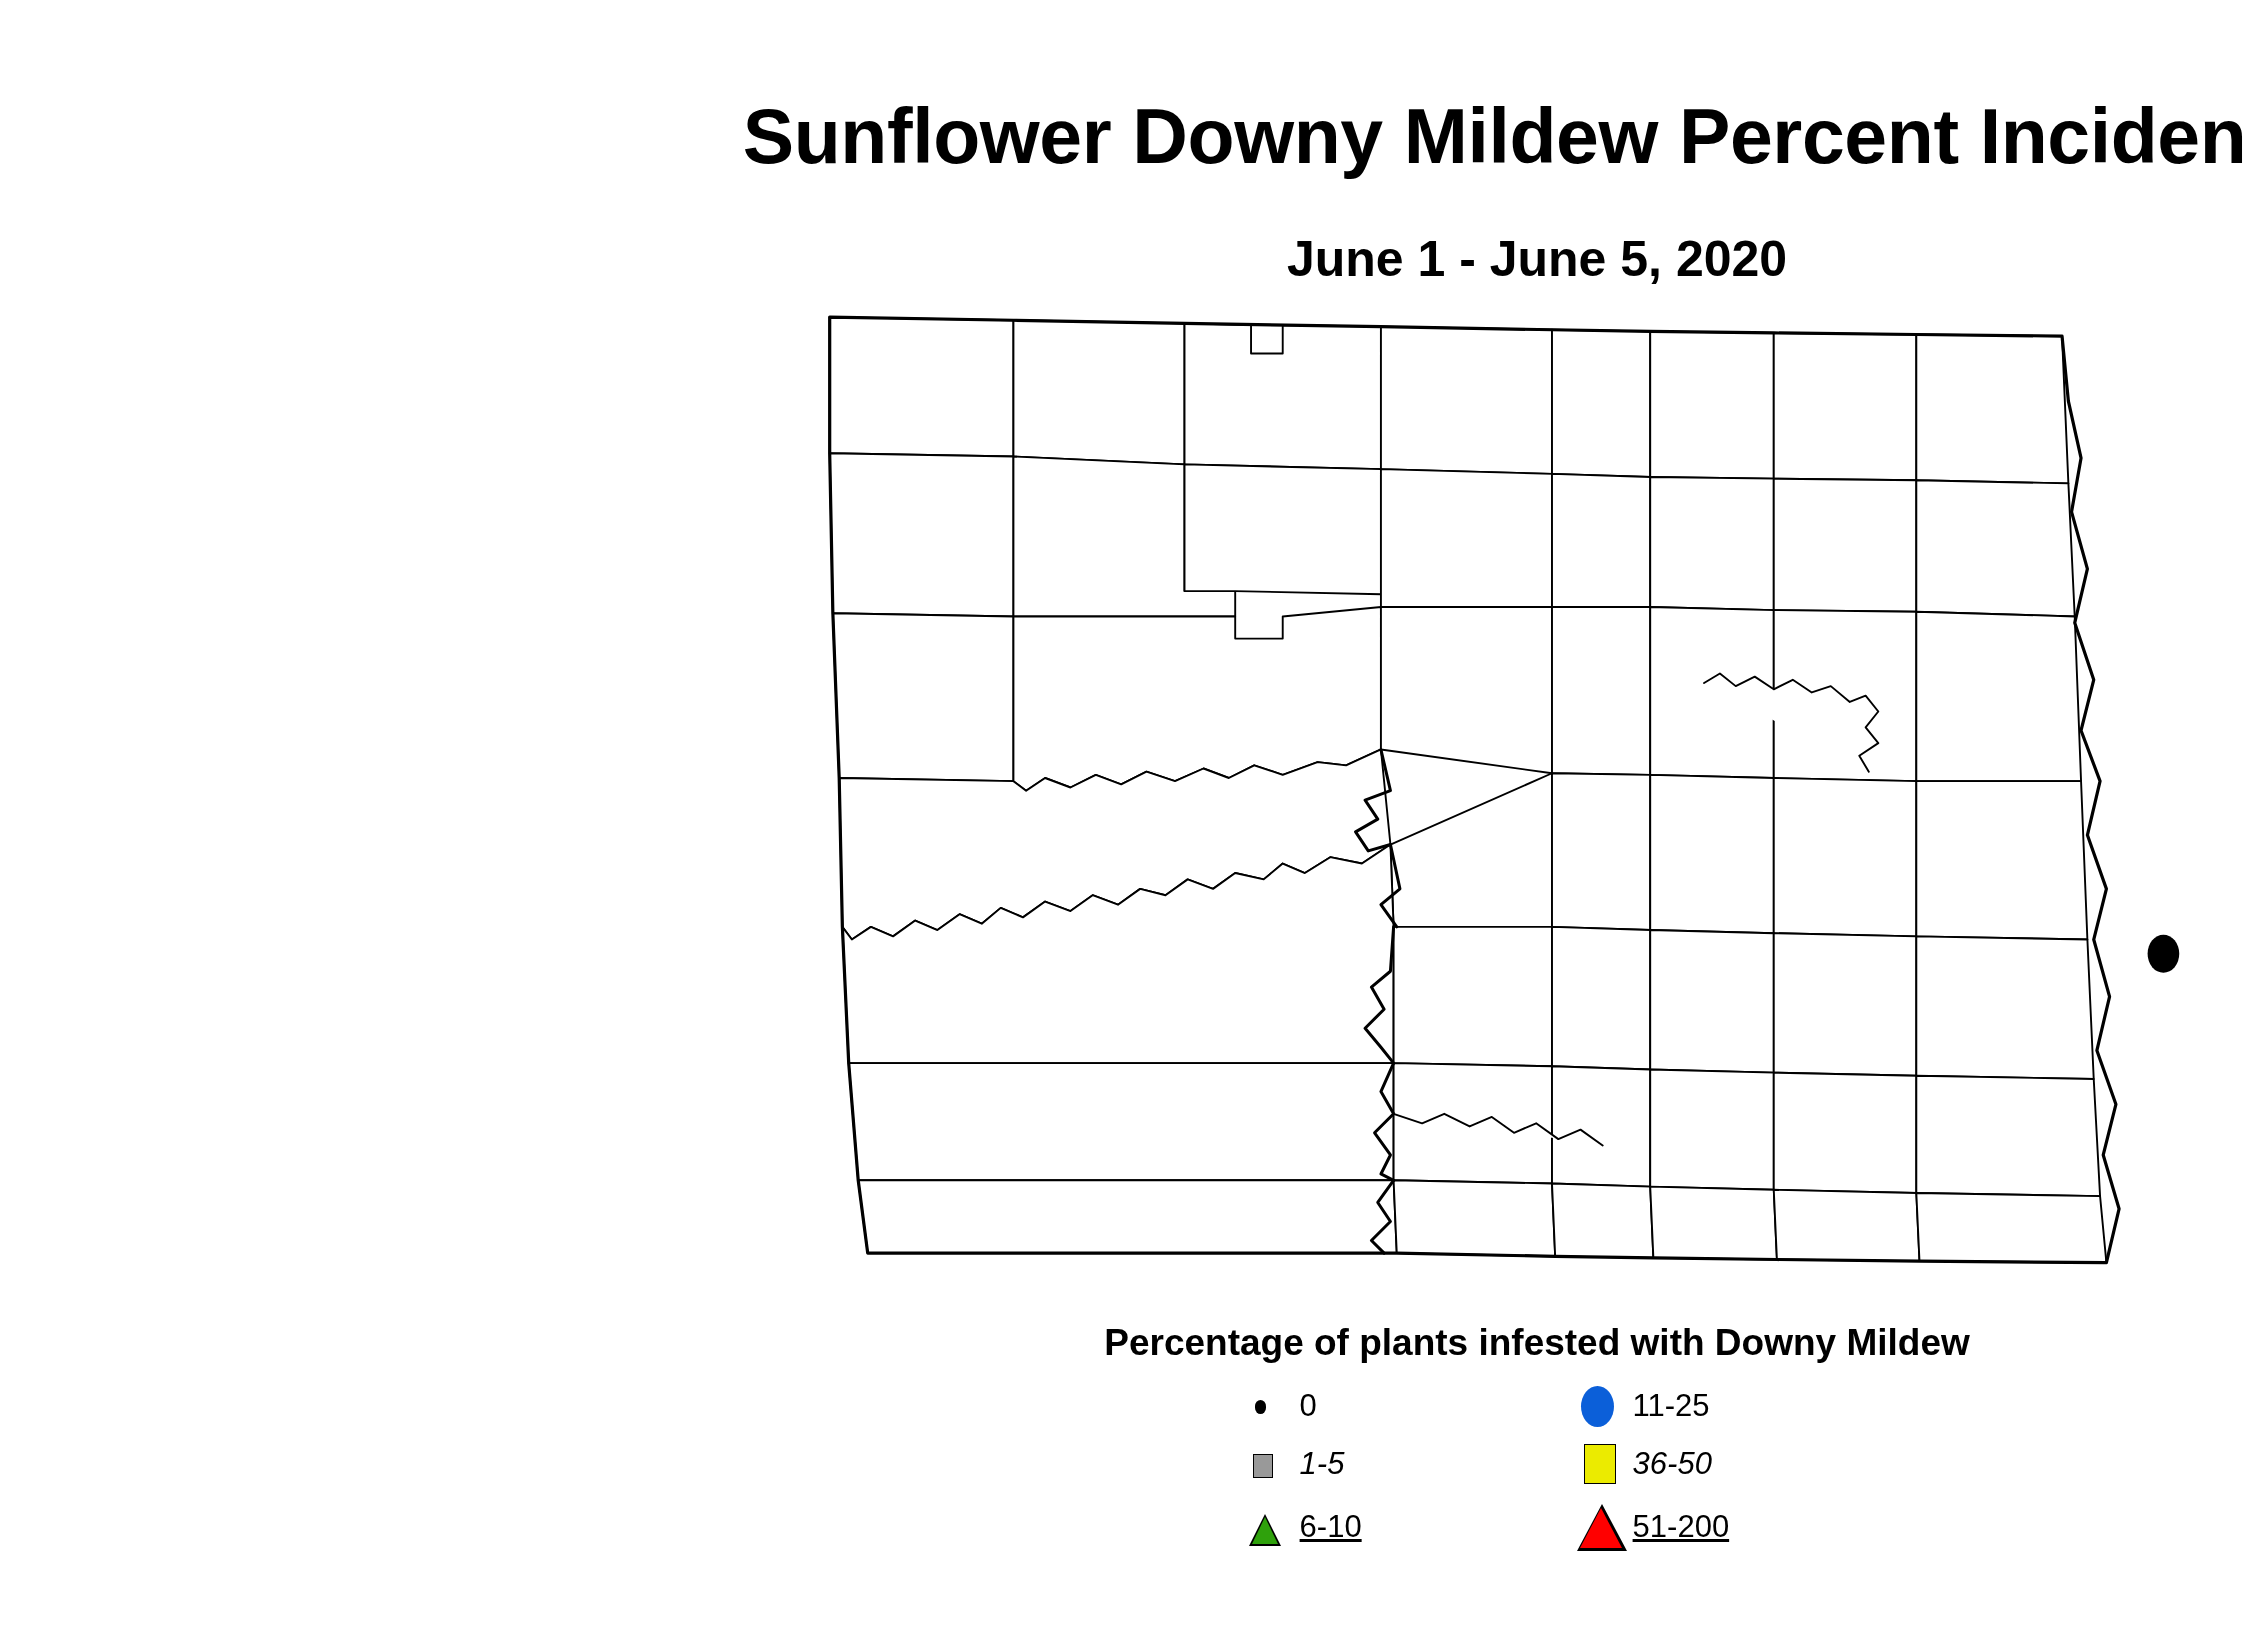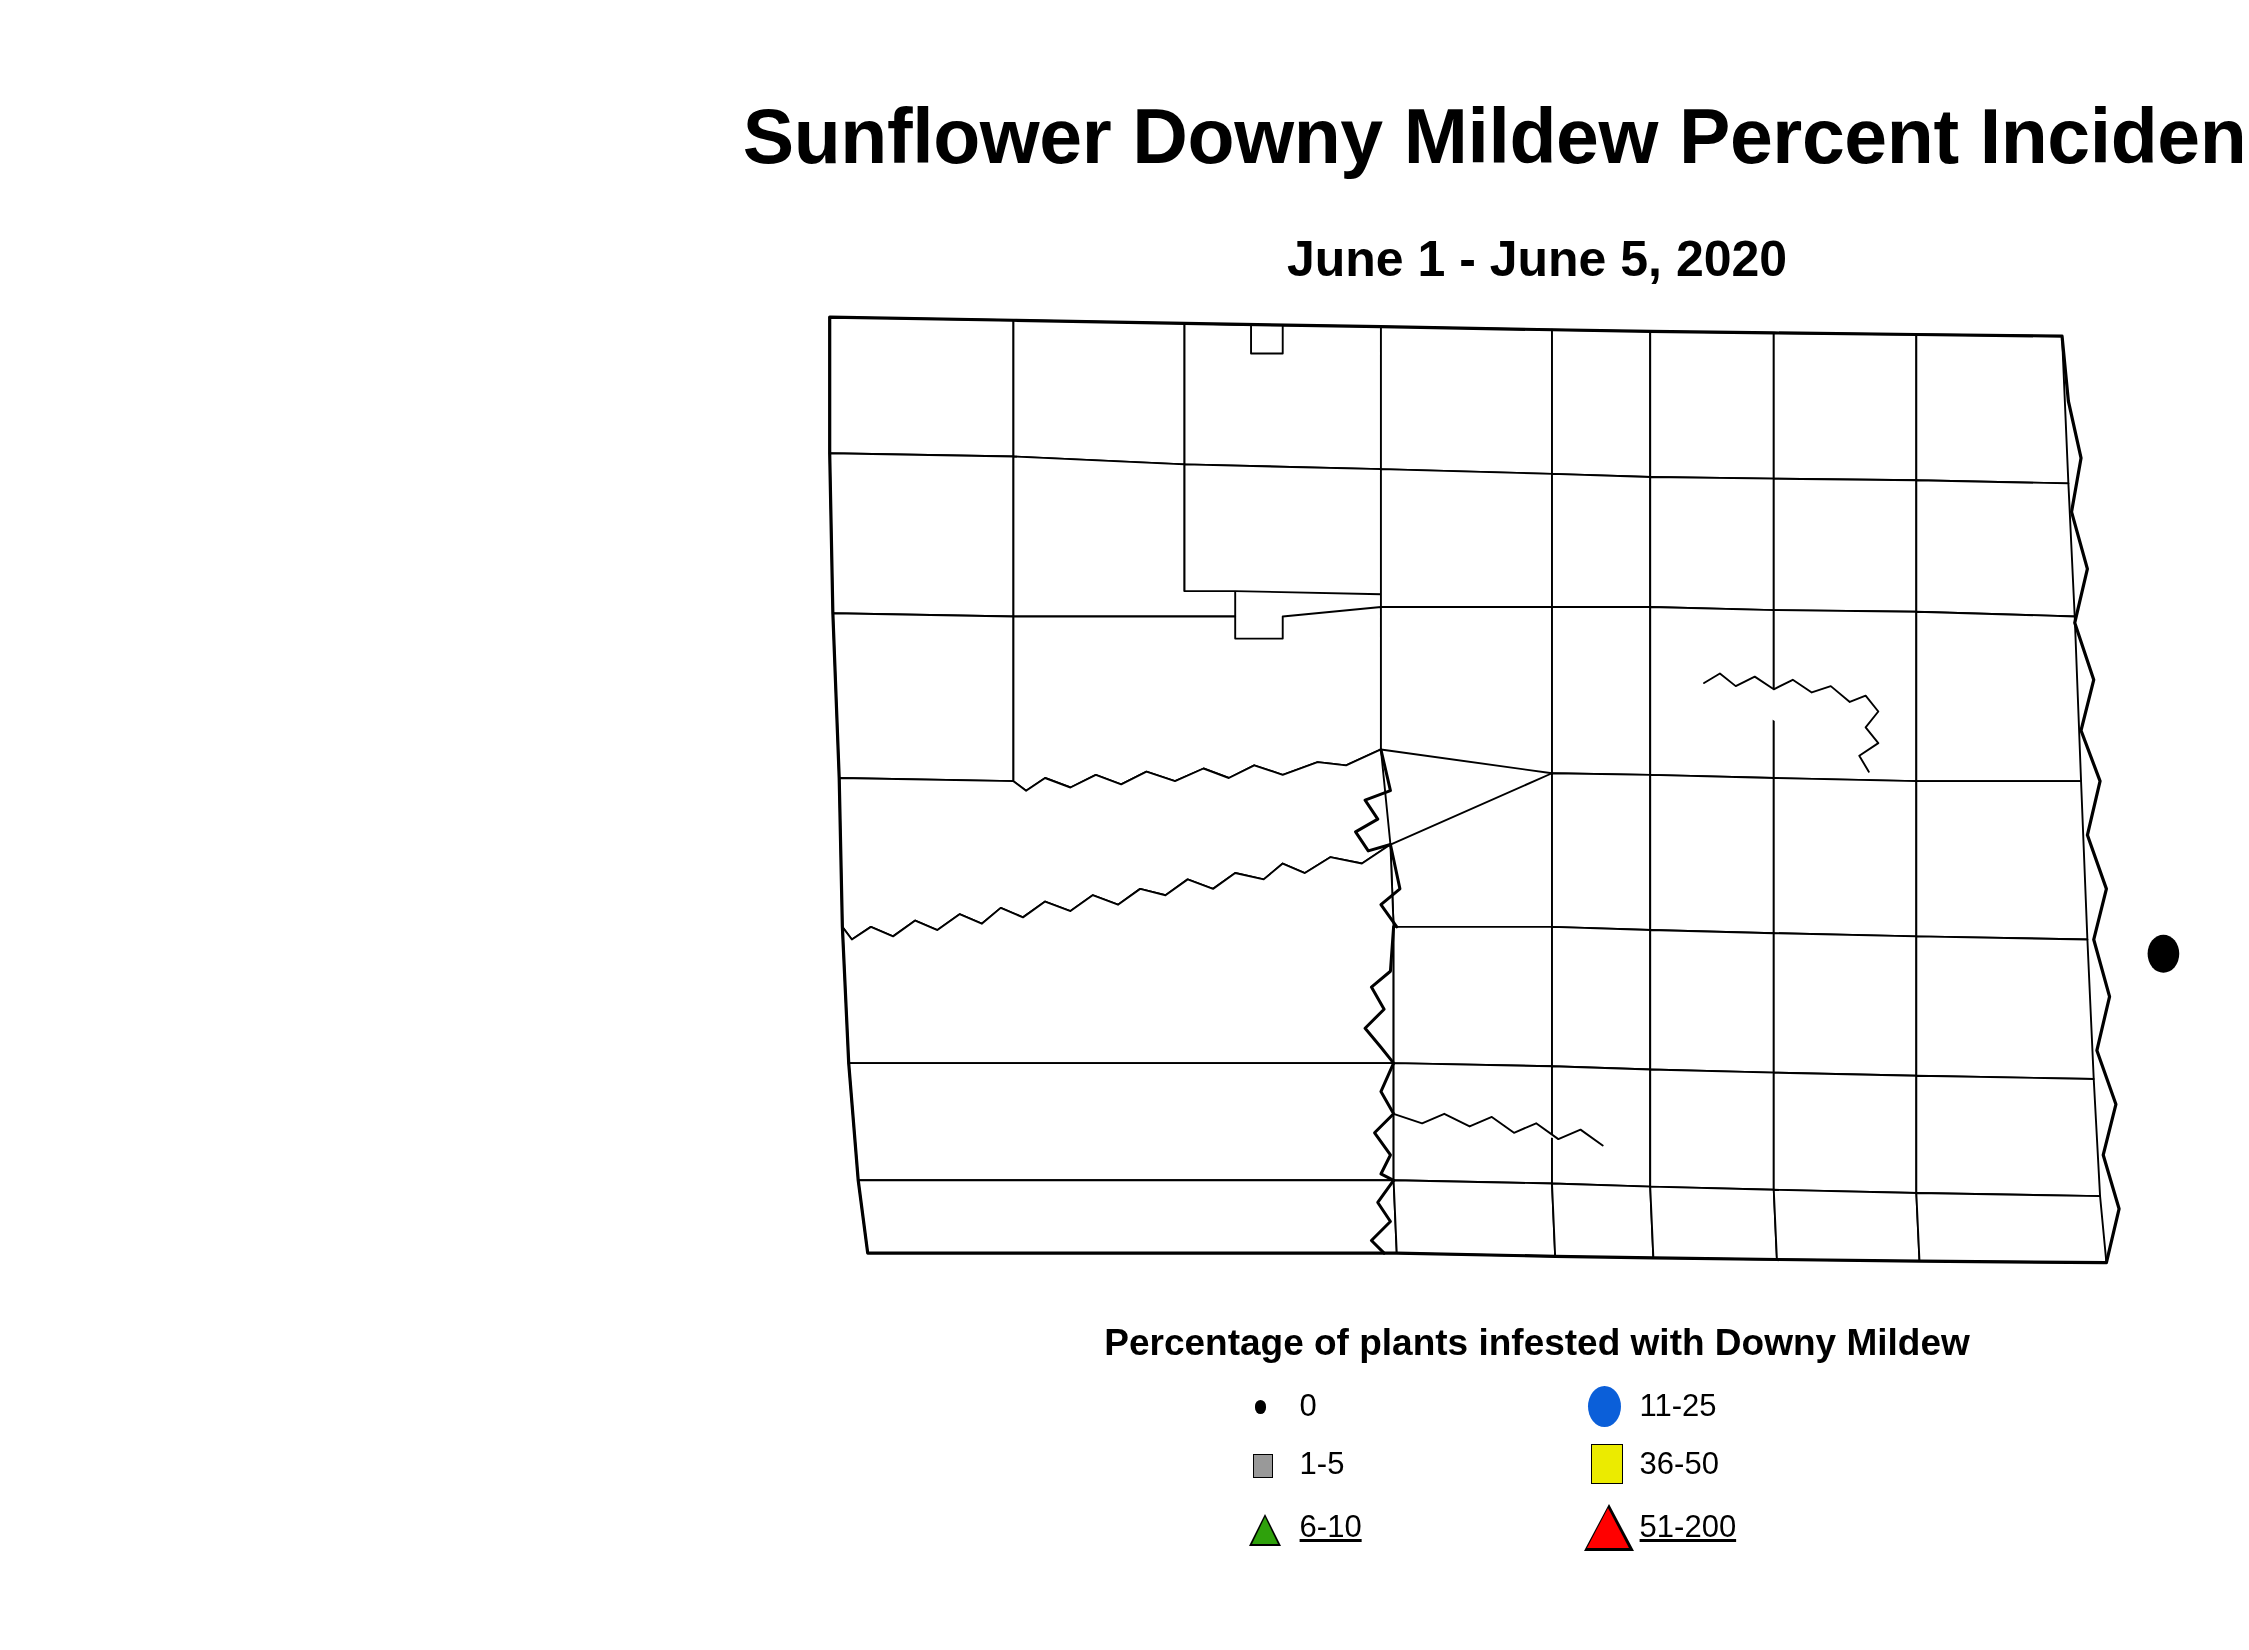--- a/index.html
+++ b/index.html
@@ -92,31 +92,31 @@
     width: 630px;
     height: 225px;
   }
   .legend-col {
     position: absolute;
     top: 0;
     width: 252px;
     height: 100%;
   }
   .legend-col.left  { left: 0px; }
-  .legend-col.right { left: 340px; }
+  .legend-col.right { left: 333px; }
   .legend-row {
     position: absolute;
     left: 0;
     width: 100%;
     height: 49px;
     display: flex;
     align-items: center;
   }
   .legend-row.r0 { top: 0px; }
-  .legend-row.r1 { top: 58px; }
+  .legend-row.r1 { top: 58px; font-style: italic; }
   .legend-row.r2 { top: 121px; text-decoration: underline; }
   .sym-box {
     width: 54px;
     height: 49px;
     position: relative;
     flex: 0 0 54px;
   }
   .sym-label {
     font-size: 31px;
     font-weight: normal;

